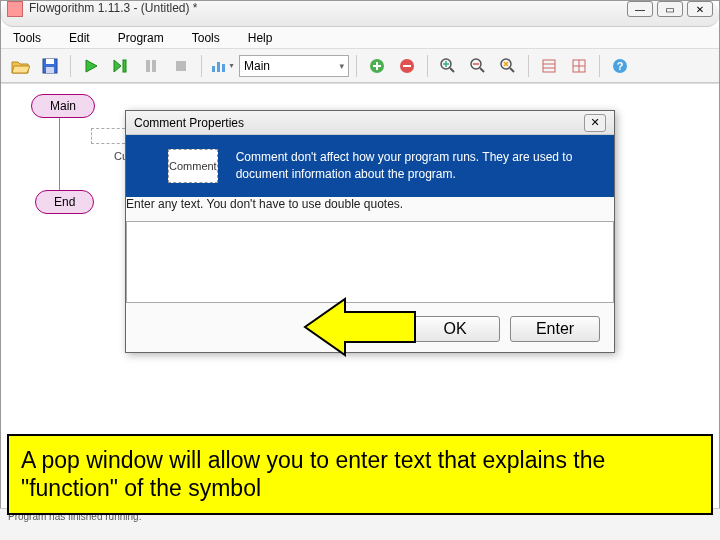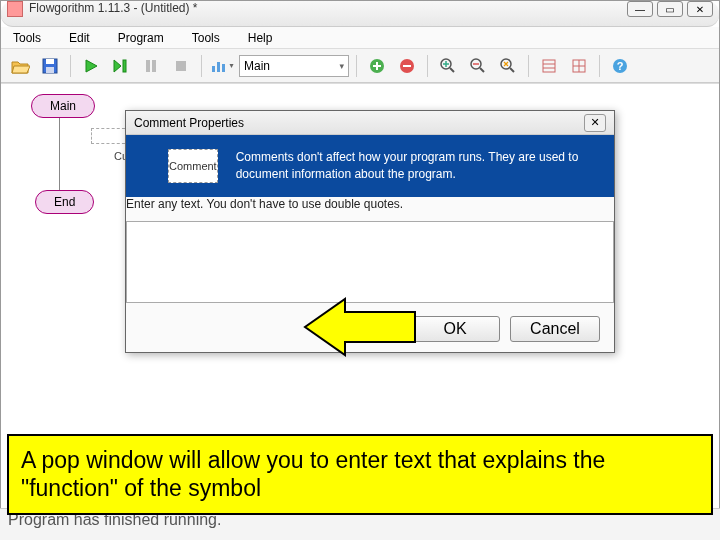--- a/index.html
+++ b/index.html
@@ -41,21 +41,21 @@
   .dialog-body { }
   .dialog-hint { font-size: 12px; margin-bottom: 10px; color: #222; }
   .dialog-textarea { width: 100%; height: 82px; border: 1px solid #aaa; background: #fff; resize: none; padding: 4px; font-family: inherit; font-size: 12px; }
   .dialog-buttons { display: flex; justify-content: flex-end; gap: 10px; padding: 10px 14px; }
   .dlg-btn { width: 90px; height: 26px; border: 1px solid #888; background: linear-gradient(#fdfdfd,#e6e6e6); border-radius: 3px; cursor: pointer; font-size: 16px; }
   
   .arrow-callout { position: absolute; left: 300px; top: 297px; pointer-events: none; }
   
   .caption-banner { position: absolute; left: 7px; bottom: 25px; width: 706px; background: #ffff00; border: 2px solid #000; padding: 10px 12px; font-size: 23px; font-family: Verdana, sans-serif; line-height: 1.25; }
   
-  .statusbar { position: absolute; left: 0; bottom: 0; width: 100%; height: 32px; border-top: 1px solid #ccc; background: #f4f4f4; padding: 2px 8px; font-size: 16px; color: #555; }
+  .statusbar { position: absolute; left: 0; bottom: 0; width: 100%; height: 32px; border-top: 1px solid #ccc; background: #f4f4f4; padding: 2px 8px; font-size: 10px; color: #555; }
   
   svg { display: block; }
 </style>
 </head>
 <body>
 
 <div class="window">
 
   <div class="titlebar">
     <div class="titlebar-icon"></div>
@@ -199,29 +199,29 @@
   </div>
 </div>
 
 <div class="dialog">
   <div class="dialog-titlebar">
     <div class="dialog-title">Comment Properties</div>
     <div class="dialog-close">✕</div>
   </div>
   <div class="dialog-banner">
     <div class="banner-icon">Comment</div>
-    <div class="banner-text">Comments don't affect how your program runs. They are used to document information about the program.</div>
+    <div class="banner-text">Comment don't affect how your program runs. They are used to document information about the program.</div>
   </div>
   <div class="dialog-body">
     <div class="dialog-hint">Enter any text. You don't have to use double quotes.</div>
     <textarea class="dialog-textarea" value="" style=""></textarea>
   </div>
   <div class="dialog-buttons">
     <button class="dlg-btn">OK</button>
-    <button class="dlg-btn">Cancel</button>
+    <button class="dlg-btn">Enter</button>
   </div>
 </div>
 
 <svg class="arrow-callout" width="120" height="60">
   <path d="M115 15 L45 15 L45 2 L5 30 L45 58 L45 45 L115 45 Z" fill="#ffff00" stroke="#000" stroke-width="2"></path>
 </svg>
 
 <div class="caption-banner">A pop window will allow you to enter text that explains the "function" of the symbol</div>
 
 </body></html>

